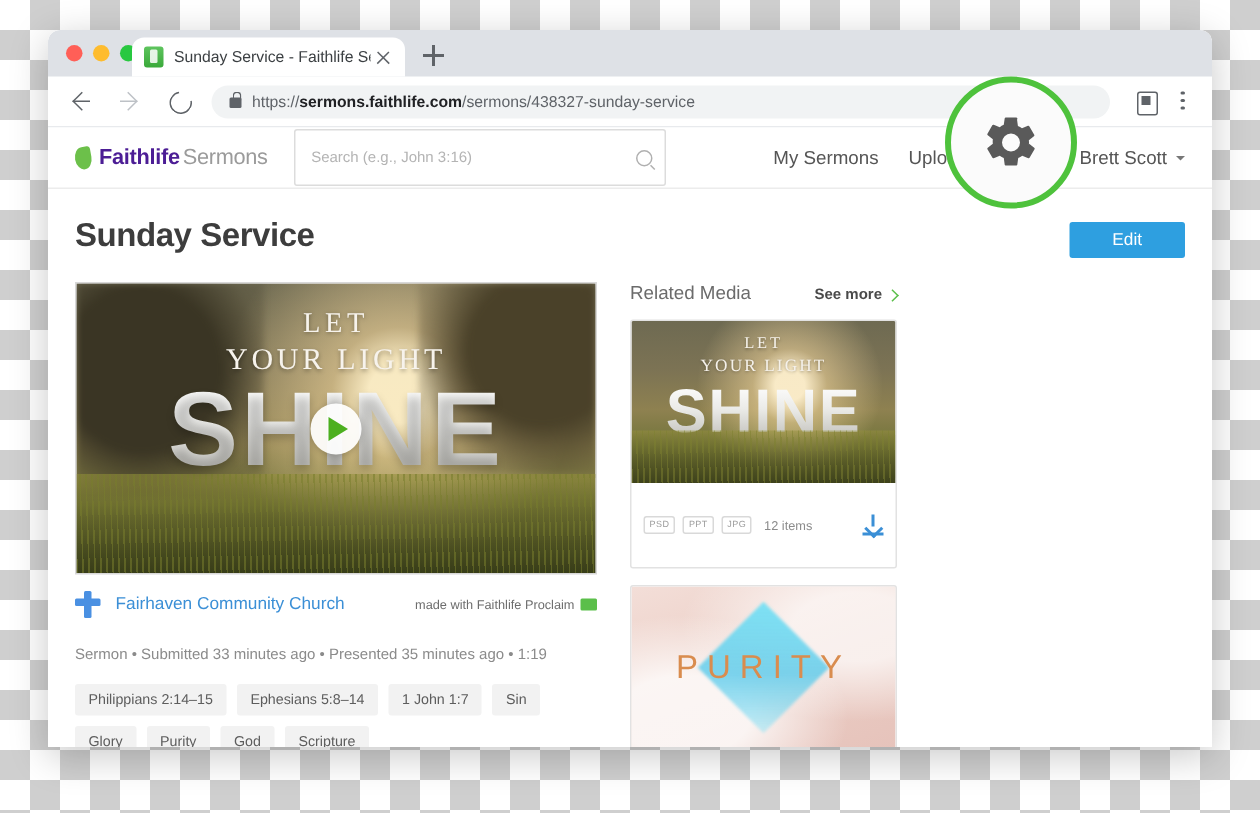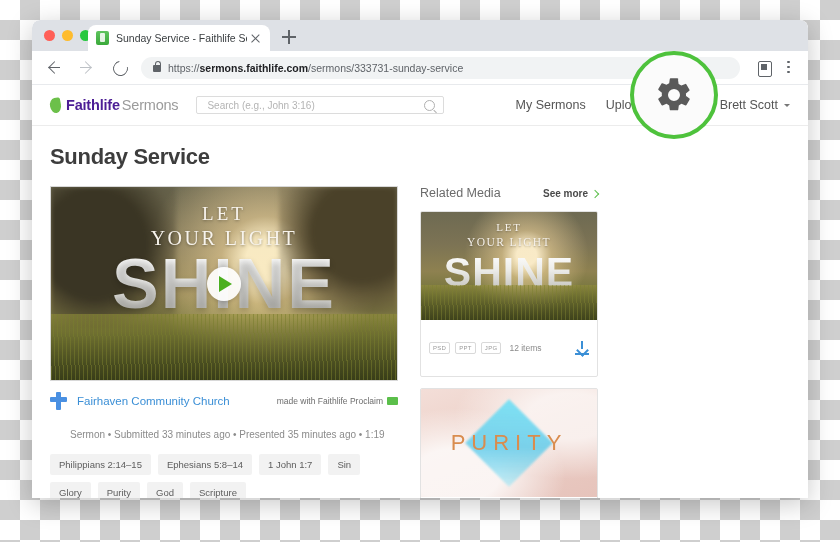--- a/index.html
+++ b/index.html
@@ -128,21 +128,21 @@
   .logo{display:flex;align-items:center;flex:0 0 auto;margin-right:18px;}
   .flame{
     width:11px;height:15px;margin-right:5px;
     background:#6cc04a;
     border-radius:50% 2px 50% 50%;
     transform:rotate(-10deg);
   }
   .logo-a{font-size:14.5px;font-weight:700;color:#4c1d95;letter-spacing:-.2px;}
   .logo-b{font-size:14.5px;font-weight:400;color:#9b9b9b;letter-spacing:-.2px;margin-left:2px;}
   .search{
-    width:248px;height:18px;border:1px solid #dcdcdc;border-radius:2px;
+    width:248px;height:38px;border:1px solid #dcdcdc;border-radius:2px;
     display:flex;align-items:center;padding:0 8px;box-sizing:border-box;flex:0 0 auto;gap:20px;
   }
   .search input{
     border:0;outline:0;flex:1 1 auto;font-size:10px;color:#8a8a8a;
     font-family:"Liberation Sans", sans-serif;background:transparent;
   }
   .search input::placeholder{color:#b4b4b4;}
   .mag{
     width:9px;height:9px;border:1.3px solid #b0b0b0;border-radius:50%;
     position:relative;flex:0 0 auto;
@@ -233,21 +233,21 @@
   .byline{display:flex;align-items:center;margin-top:11px;}
   .cross{
     width:17px;height:18px;position:relative;flex:0 0 auto;margin-right:10px;
   }
   .cross:before{content:"";position:absolute;left:6px;top:0;width:5px;height:18px;background:#4a90e2;border-radius:1px;}
   .cross:after{content:"";position:absolute;left:0;top:5px;width:17px;height:5px;background:#4a90e2;border-radius:1px;}
   .church{font-size:11.5px;color:#3b8fd6;}
   .made{margin-left:auto;font-size:8.5px;color:#6d6d6d;display:flex;align-items:center;gap:4px;}
   .made .chip{width:11px;height:8px;background:#5bbf4a;border-radius:1px;}
 
-  .meta{margin-top:19px;font-size:10px;color:#8b8b8b;margin-left:20px;}
+  .meta{margin-top:19px;font-size:10px;color:#8b8b8b;}
   .tags{margin-top:14px;display:flex;flex-wrap:wrap;gap:7px;max-width:330px;}
   .tag{
     background:#f2f2f2;color:#5d5d5d;font-size:9.5px;
     padding:5px 9px;border-radius:2px;white-space:nowrap;
   }
 
   
   .side-head{display:flex;align-items:baseline;}
   .side-title{font-size:12.5px;color:#6b6b6b;}
   .see-more{margin-left:auto;font-size:10px;color:#4a4a4a;font-weight:700;display:flex;align-items:center;gap:4px;}
@@ -349,21 +349,21 @@
     </div>
 
     <div class="toolbar">
       <div class="navbtn arrow-l"></div>
       <div class="navbtn arrow-r"></div>
       <div class="navbtn">
           <span class="reload"></span>
         </div>
       <div class="omnibox">
         <span class="lock"></span>
-        <span class="url"><span>https://</span><b>sermons.faithlife.com</b><span>/sermons/333731-sunday-service</span></span>
+        <span class="url"><span>https://</span><b>sermons.faithlife.com</b><span>/sermons/438327-sunday-service</span></span>
       </div>
       <div class="tb-icon">
           <span class="install"></span>
         </div>
       <div class="tb-icon">
           <span class="kebab">
             <i></i>
             <i></i>
             <i></i>
           </span>
@@ -390,20 +390,21 @@
             <span class="navlink">Brett Scott</span>
             <span class="caret"></span>
           </span>
         </div>
       </div>
 
       <div class="page">
 
         <div class="page-head">
           <h1 class="page-title">Sunday Service</h1>
+          <button class="edit-btn">Edit</button>
         </div>
 
         <div class="cols">
 
           <div class="col-main">
 
             <div class="hero">
               <div class="tree-l"></div>
               <div class="tree-r"></div>
               <div class="grass"></div>

